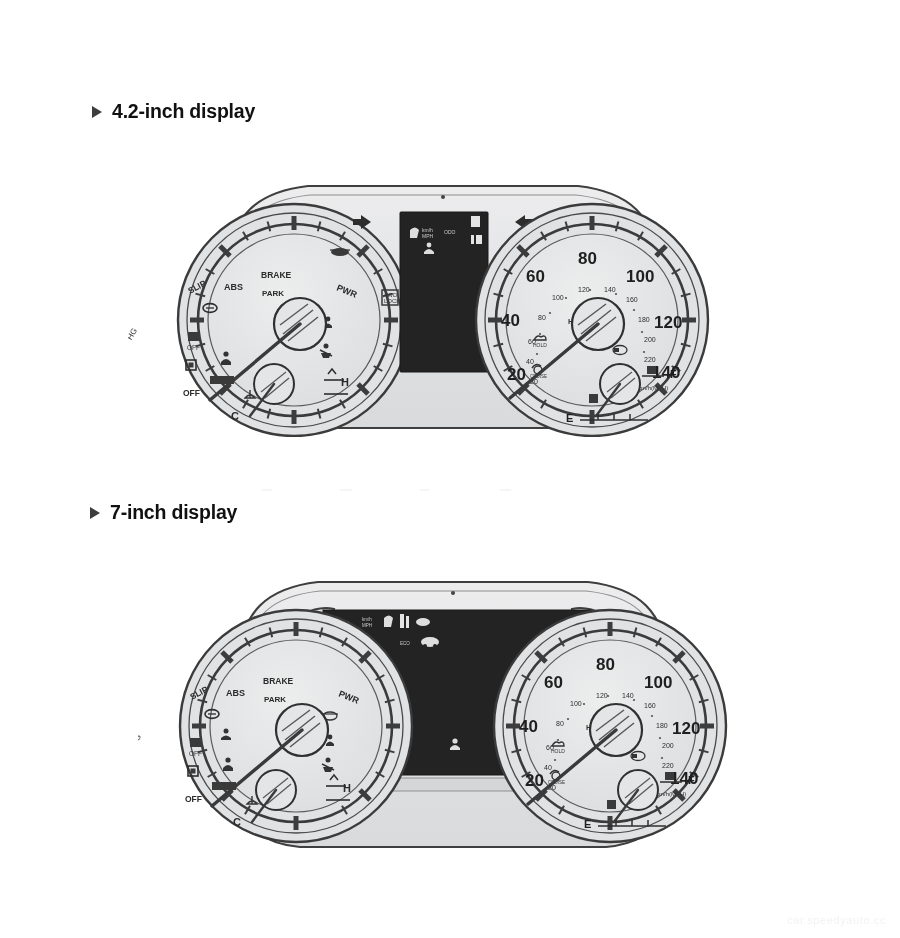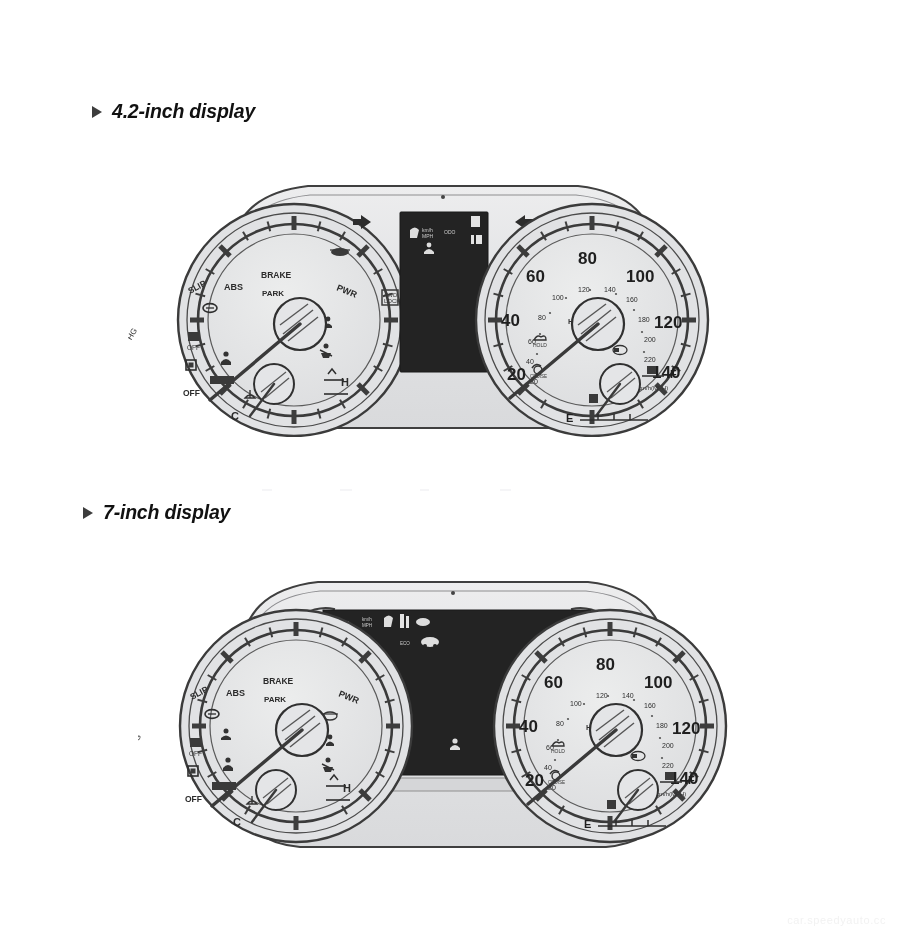--- a/index.html
+++ b/index.html
@@ -20,38 +20,37 @@
     inset: 0;
   }
 
   
   .heading {
     position: absolute;
     display: flex;
     align-items: center;
     gap: 10px;
     color: #1a1a1a;
-    font-style: italic;
   }
   .heading .tri {
     width: 0; height: 0;
     border-left: 10px solid #3d3d3d;
     border-top: 6.5px solid transparent;
     border-bottom: 6.5px solid transparent;
     display: block;
   }
   .heading .htxt {
     font-size: 19.5px;
     font-weight: bold;
     letter-spacing: -0.2px;
     color: #111111;
     white-space: nowrap;
   }
   #heading-42 { left: 92px; top: 100px; }
-  #heading-7  { left: 83px; top: 501px; }
+  #heading-7  { left: 90px; top: 501px; }
 
   
   .cluster {
     position: absolute;
   }
   #cluster-42 { left: 128px; top: 172px; width: 630px; height: 265px; }
   #cluster-7  { left: 138px; top: 566px; width: 630px; height: 290px; }
   .cluster svg { display: block; width: 100%; height: 100%; }
 
   

